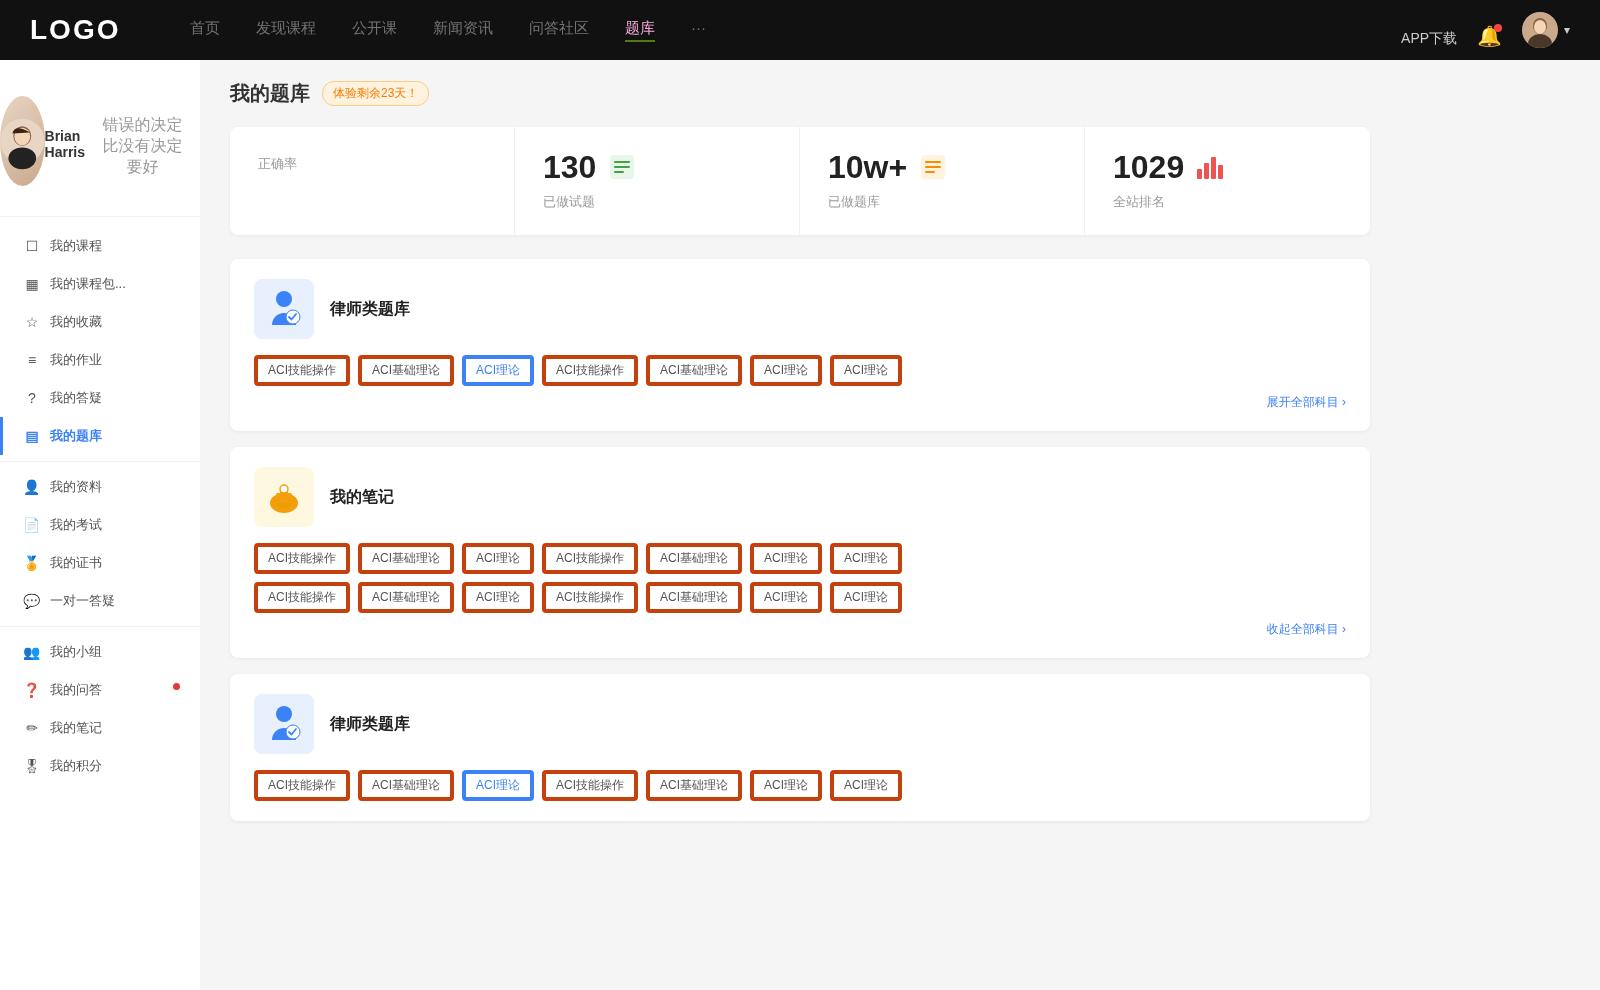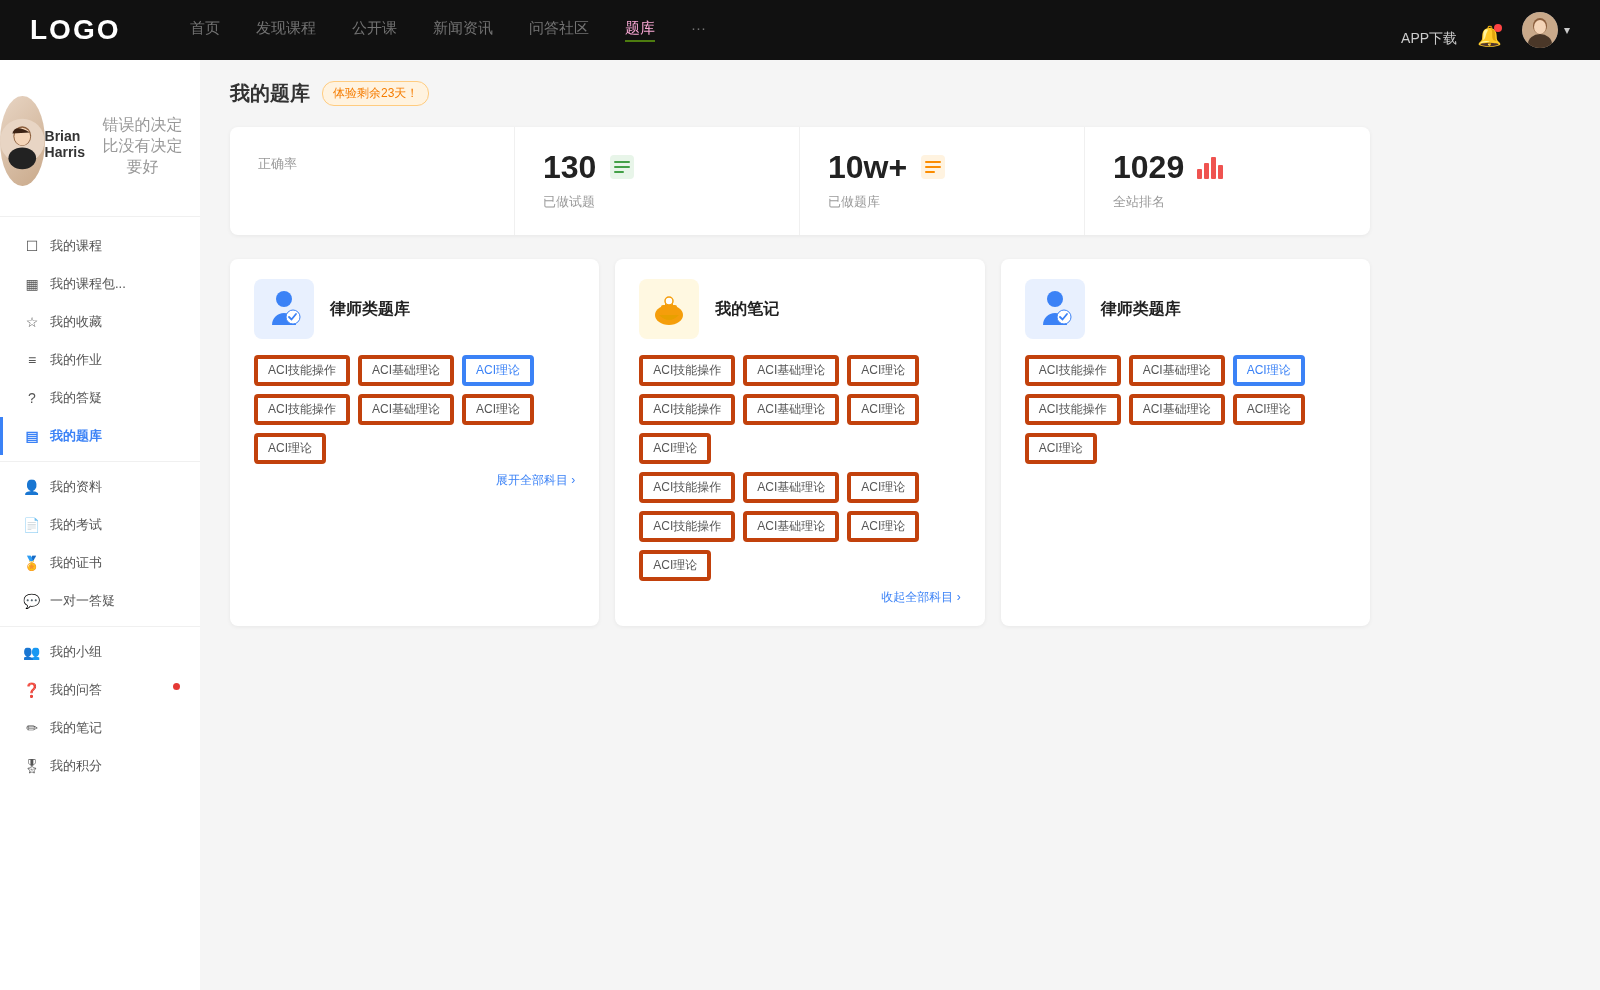--- a/index.html
+++ b/index.html
@@ -267,21 +267,21 @@
       position: absolute;
       bottom: -1px;
       left: 0; right: 0;
       height: 2px;
       background: #3b82f6;
     }
 
     
     .qbank-list {
       display: flex;
-      flex-direction: row;
+      flex-direction: column;
       gap: 16px;
     }
     .qbank-card {
       background: #fff;
       border-radius: 8px;
       padding: 20px 24px;
       box-shadow: 0 1px 4px rgba(0,0,0,0.06);
     }
     .qbank-header {
       display: flex;

